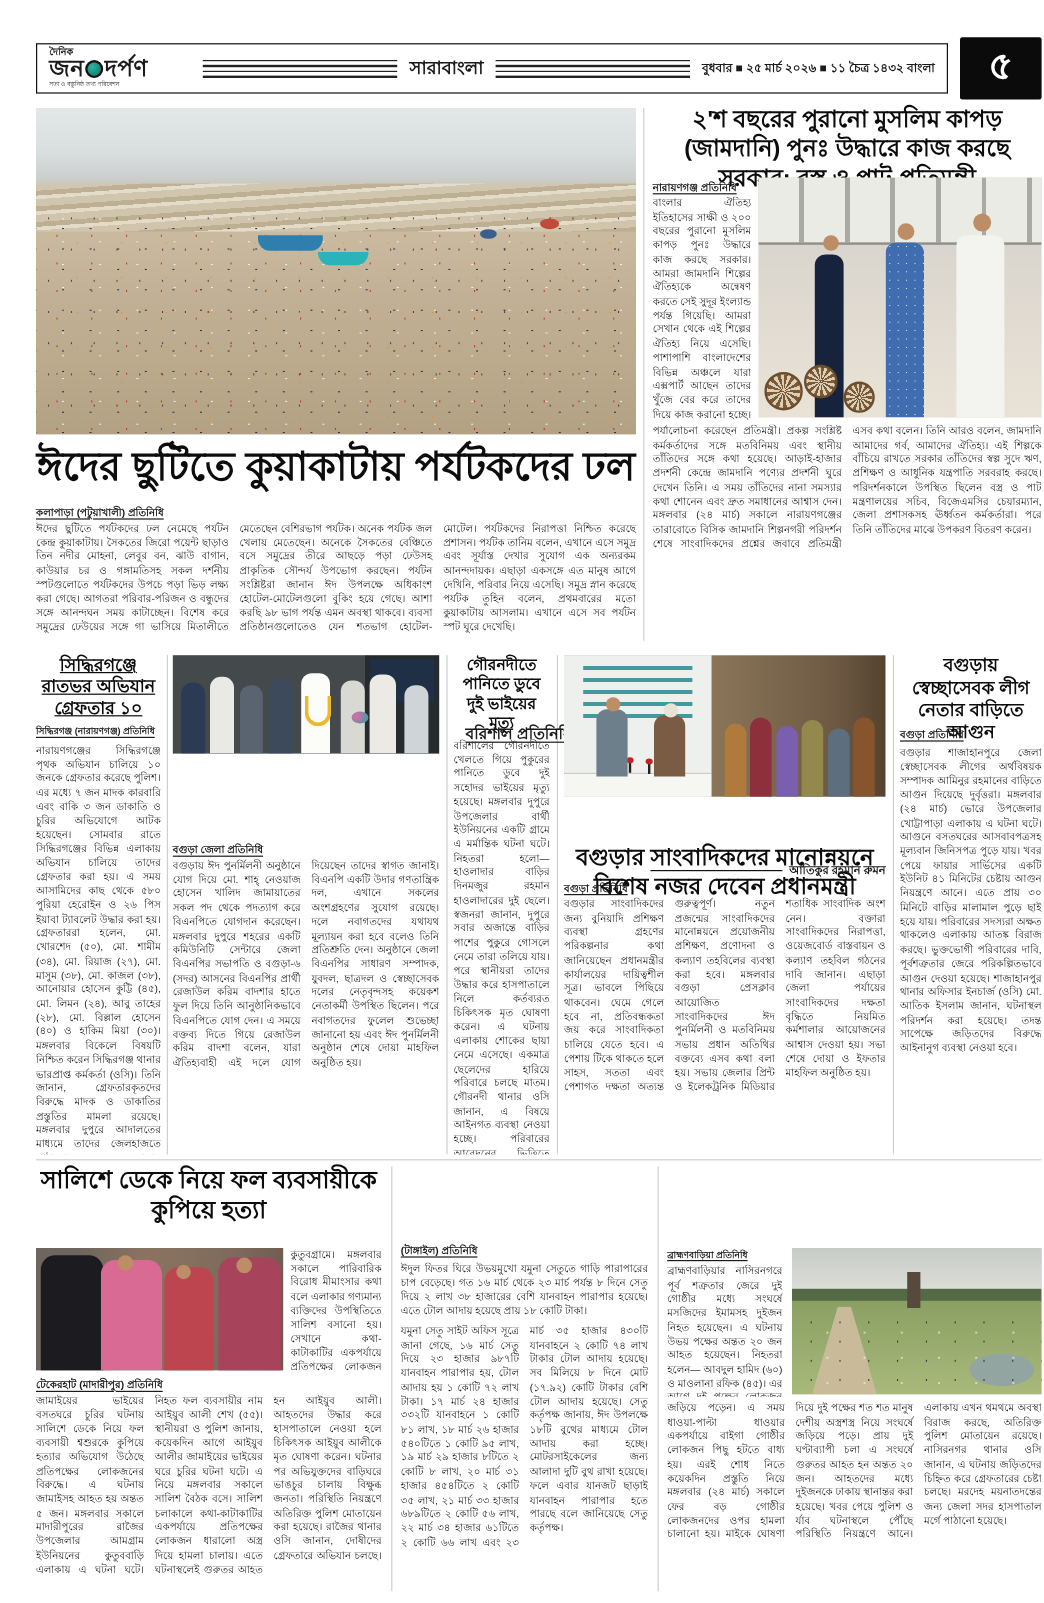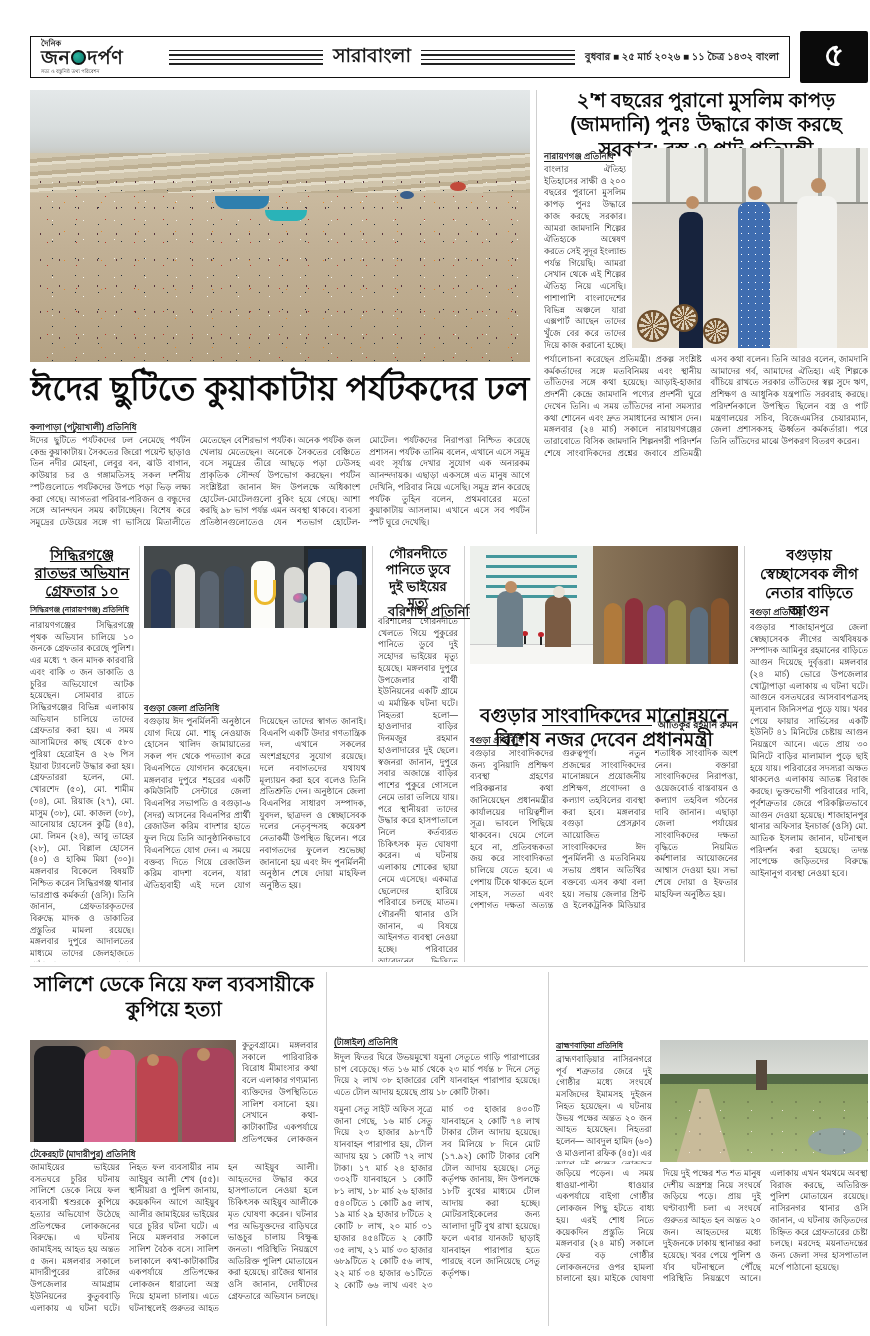--- a/index.html
+++ b/index.html
@@ -10,21 +10,21 @@
   .masthead{left:30px;top:36px;width:760px;height:42px;border:1.5px solid #111;
             display:flex;align-items:center;padding:0 10px;gap:10px;box-sizing:border-box;background:#fff;}
   .logo{display:flex;flex-direction:column;line-height:1;min-width:118px;}
   .logo .daily{font-size:8px;font-weight:bold;}
   .logo .big{font-size:19px;font-weight:800;letter-spacing:.5px;display:flex;align-items:center;gap:1px;}
   .logo-dot{width:11px;height:11px;border-radius:50%;display:inline-block;
             background:radial-gradient(circle at 35% 35%,#2bb5a0,#0a7468);border:2px solid #111;}
   .logo .tag{font-size:5px;color:#333;margin-top:2px;}
   .rules{flex:1;display:flex;flex-direction:column;gap:3px;}
   .rules i{display:block;height:1.5px;background:#222;}
-  .section-title{font-size:19px;font-weight:800;white-space:nowrap;}
+  .section-title{font-size:15px;font-weight:800;white-space:nowrap;}
   .dateline{font-size:10px;font-weight:700;white-space:nowrap;}
   .pagenum{left:800px;top:31px;width:68px;height:52px;background:#0b0b0b;color:#fff;
            display:flex;align-items:center;justify-content:center;font-size:32px;font-weight:800;border-radius:2px;}
   
   .headline{font-weight:800;color:#0c0c0c;text-align:center;line-height:1.25;}
   .byline{font-size:8.5px;font-weight:bold;text-decoration:underline;text-underline-offset:2px;}
   .body-txt{font-size:8.5px;line-height:1.38;text-align:justify;overflow:hidden;color:#1d1d1d;}
   .cols2{column-count:2;column-gap:9px;}
   .cols3{column-count:3;column-gap:9px;}
   .vr{width:1px;background:#cfcfcf;}

